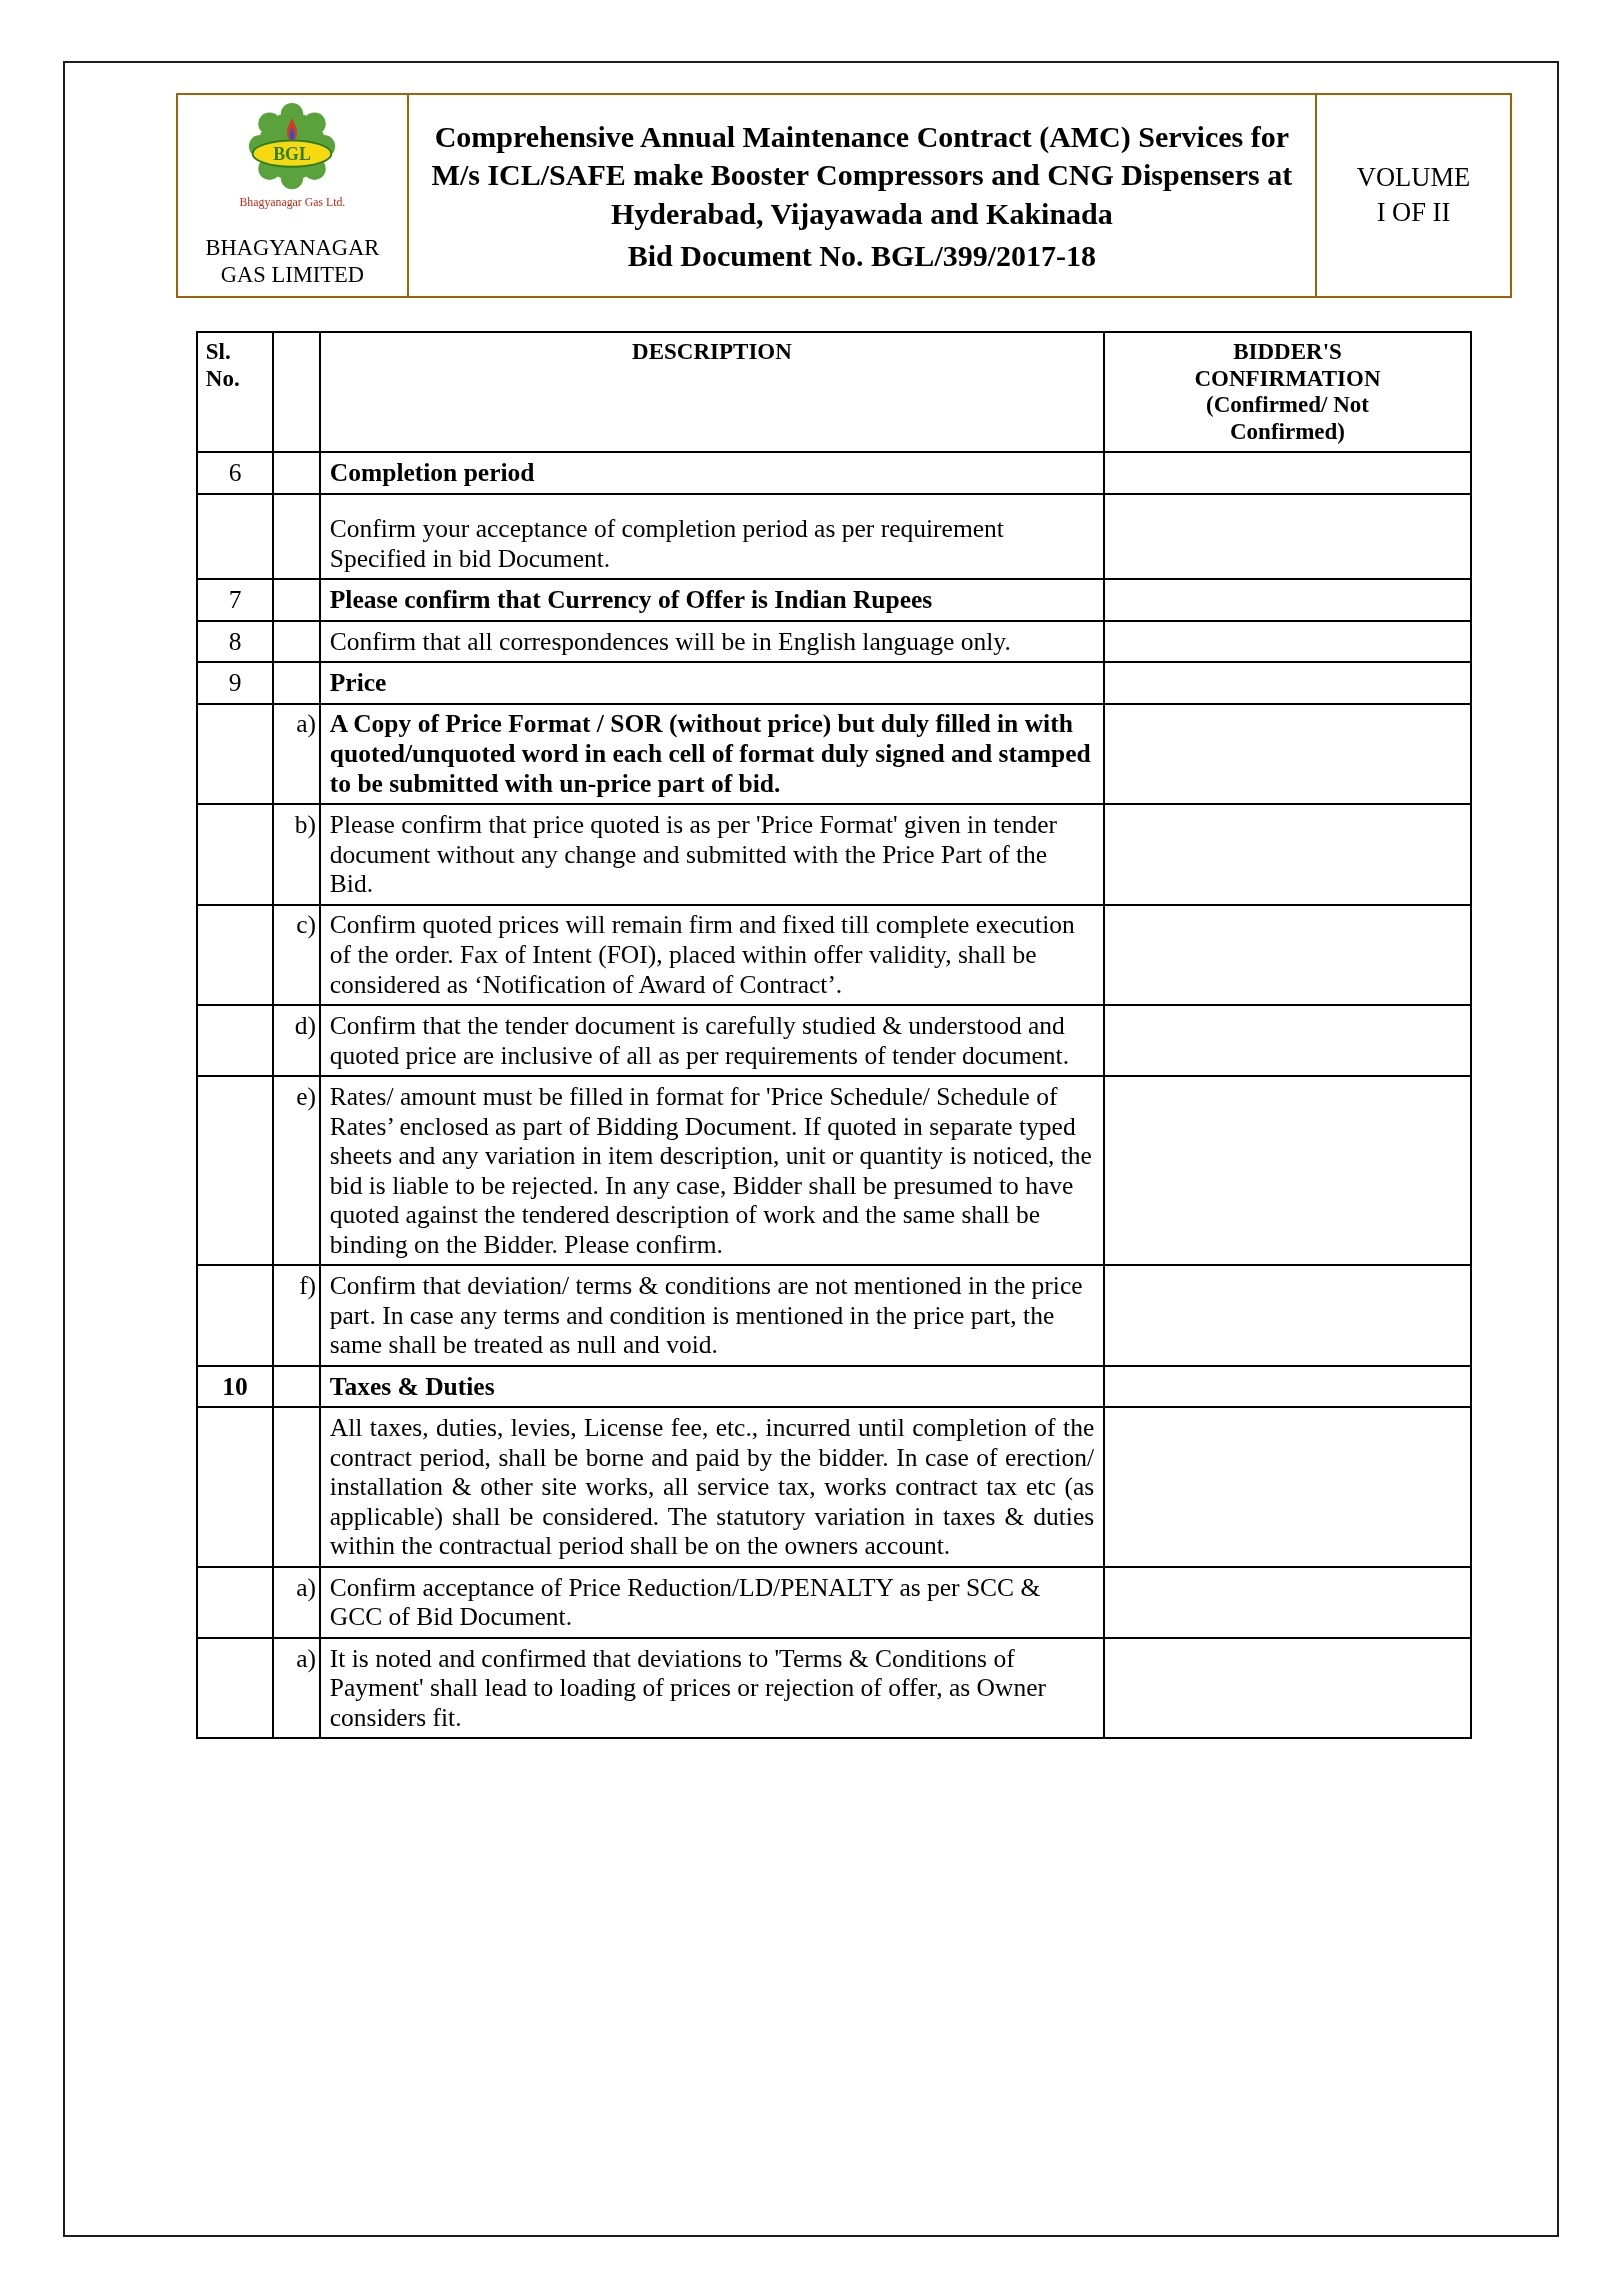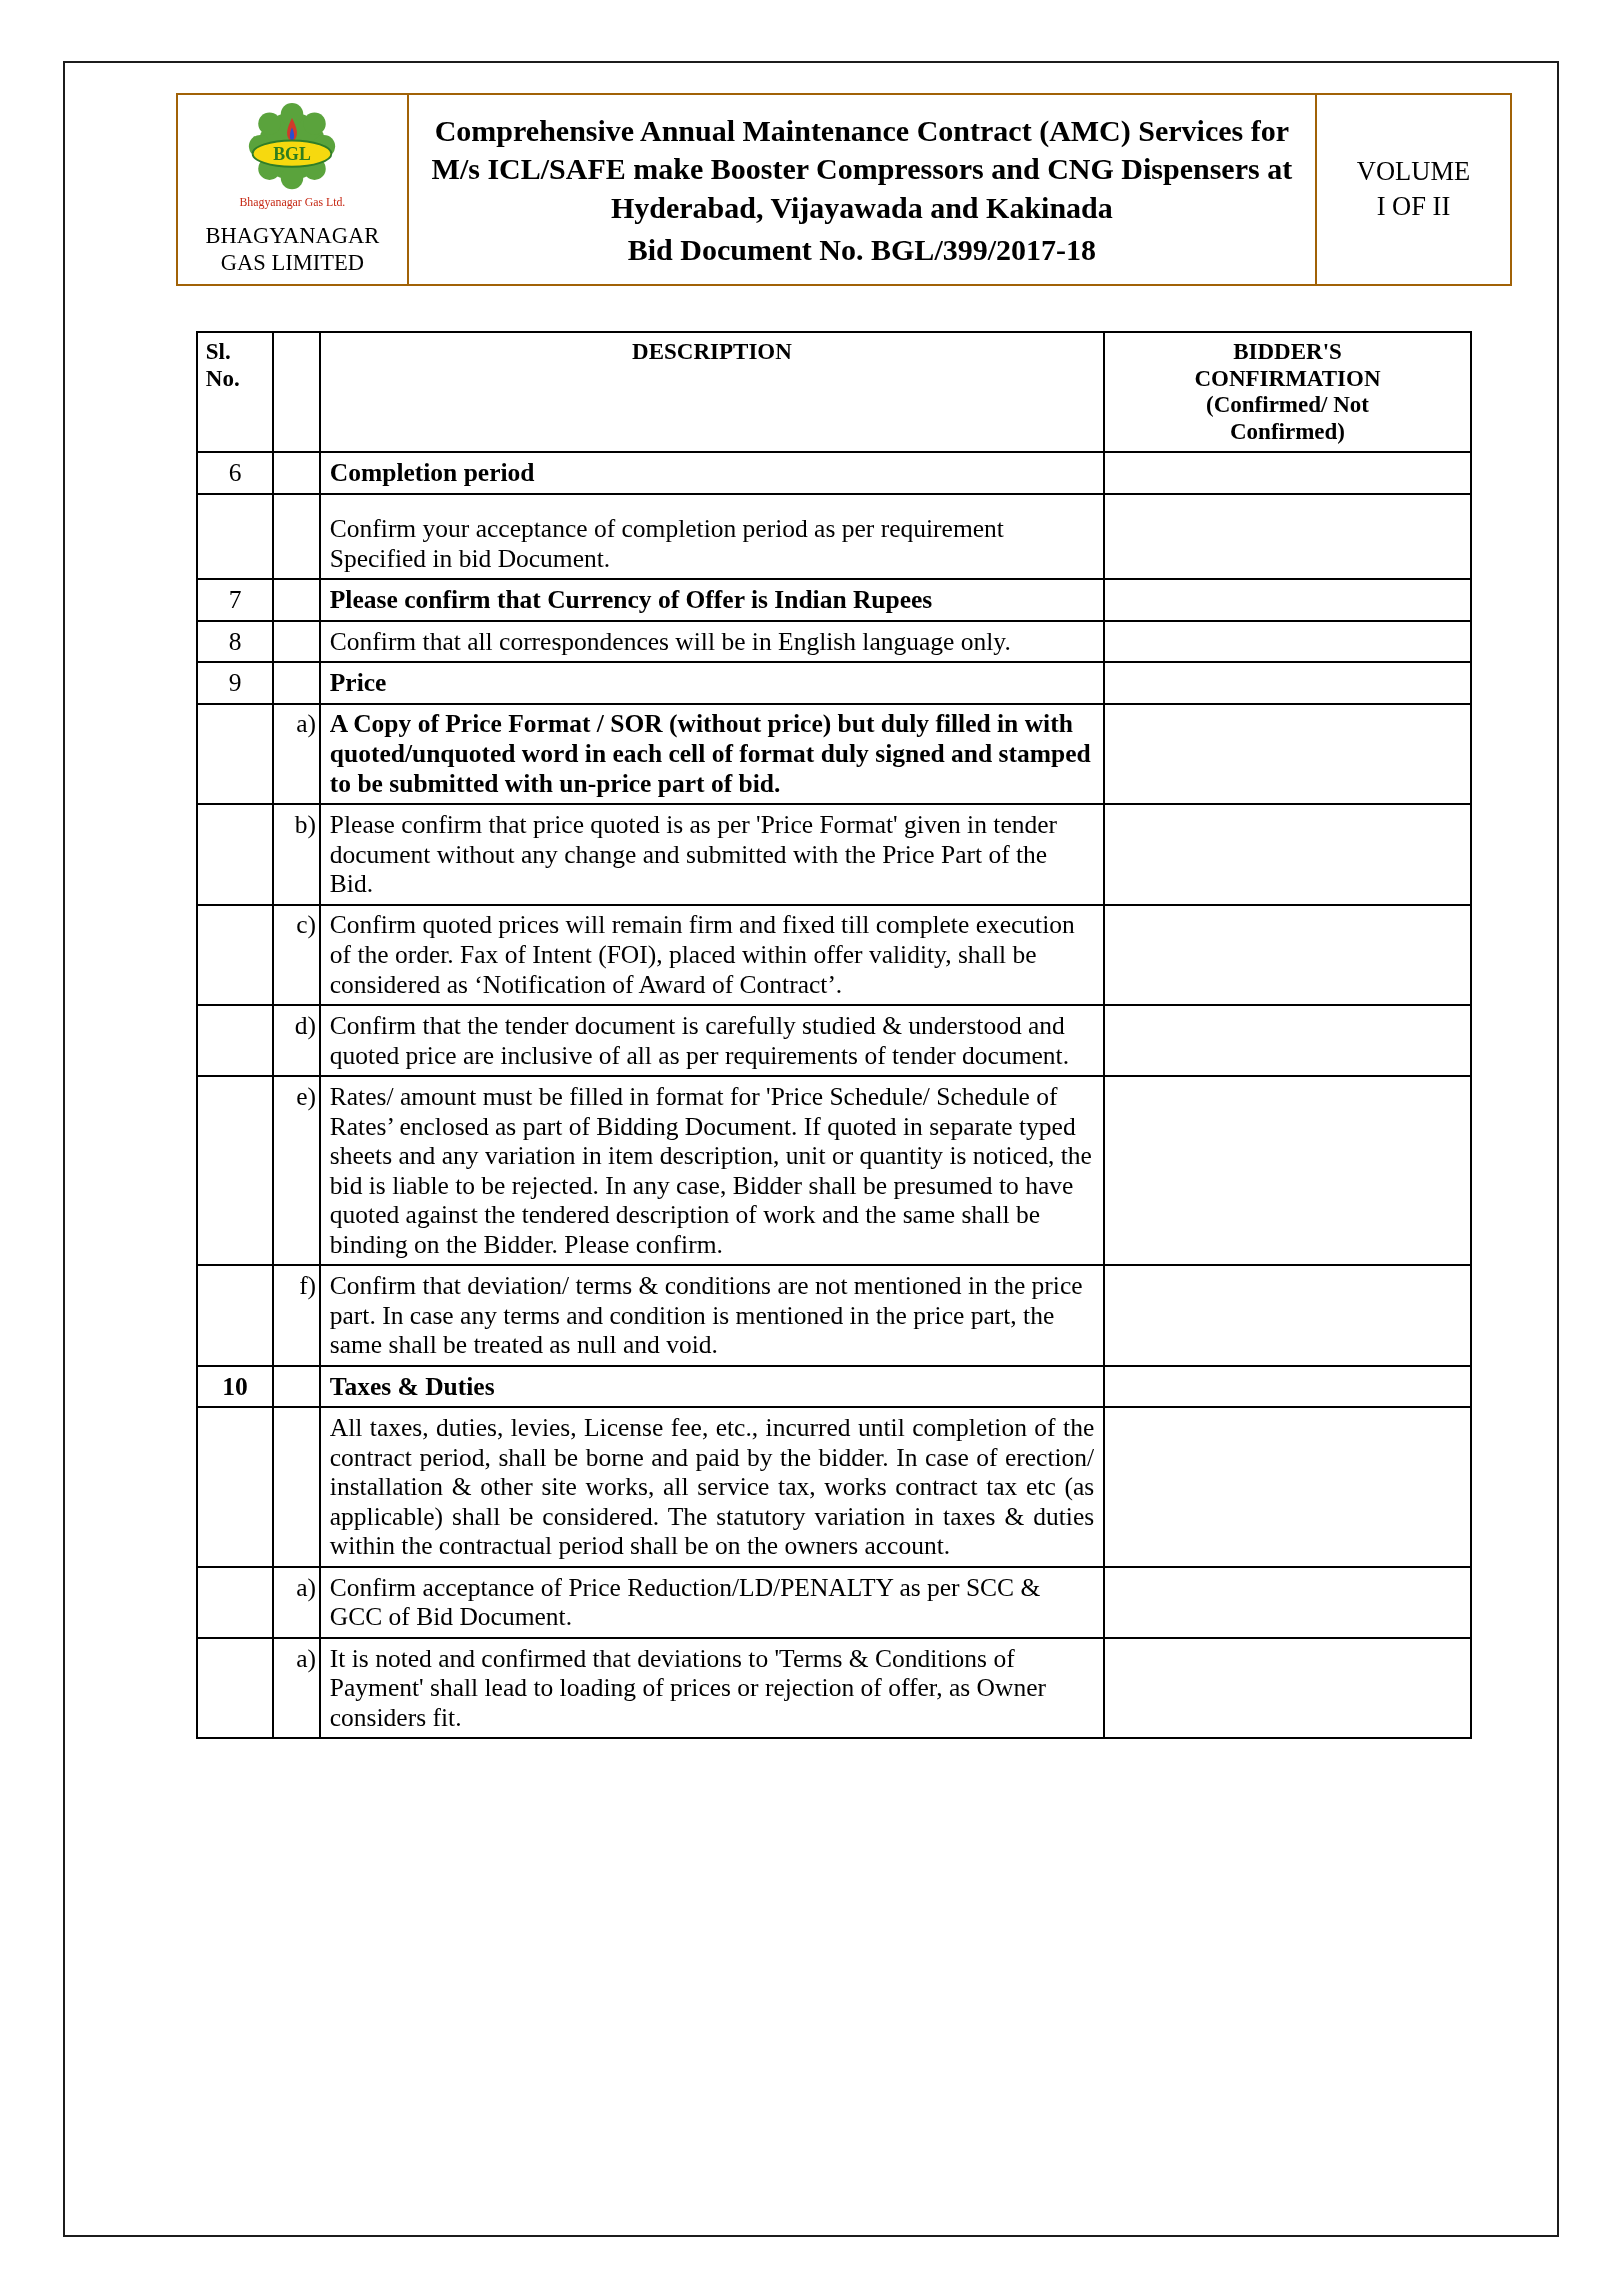--- a/index.html
+++ b/index.html
@@ -24,21 +24,21 @@
     position: absolute;
     left: 176px; top: 93px;
     width: 1274px;
     border-collapse: collapse;
     table-layout: fixed;
   }
   .header-table td { border: 2px solid #a16207; vertical-align: middle; }
   .logo-cell { width: 221px; text-align: center; padding: 7.8px 3.9px; }
   .logo-wrap { display: inline-block; }
   .logo-caption { font-size: 11.8px; color: #c62814; margin-top: -2px; }
-  .company-name { font-size: 22.5px; margin-top: 12px; line-height: 1.2; }
+  .company-name { font-size: 22.5px; margin-top: 24px; line-height: 1.2; }
   .title-cell { width: 863px; text-align: center; padding: 9.8px 21.6px; }
   .doc-title { font-weight: bold; font-size: 30px; line-height: 1.28; }
   .doc-number { font-weight: bold; font-size: 30px; margin-top: 5.9px; }
   .volume-cell {
     width: 191px; text-align: center; font-size: 26.5px;
     white-space: pre-line; line-height: 1.35; margin-top: 16px;
   }
 
   
   .main-table {

